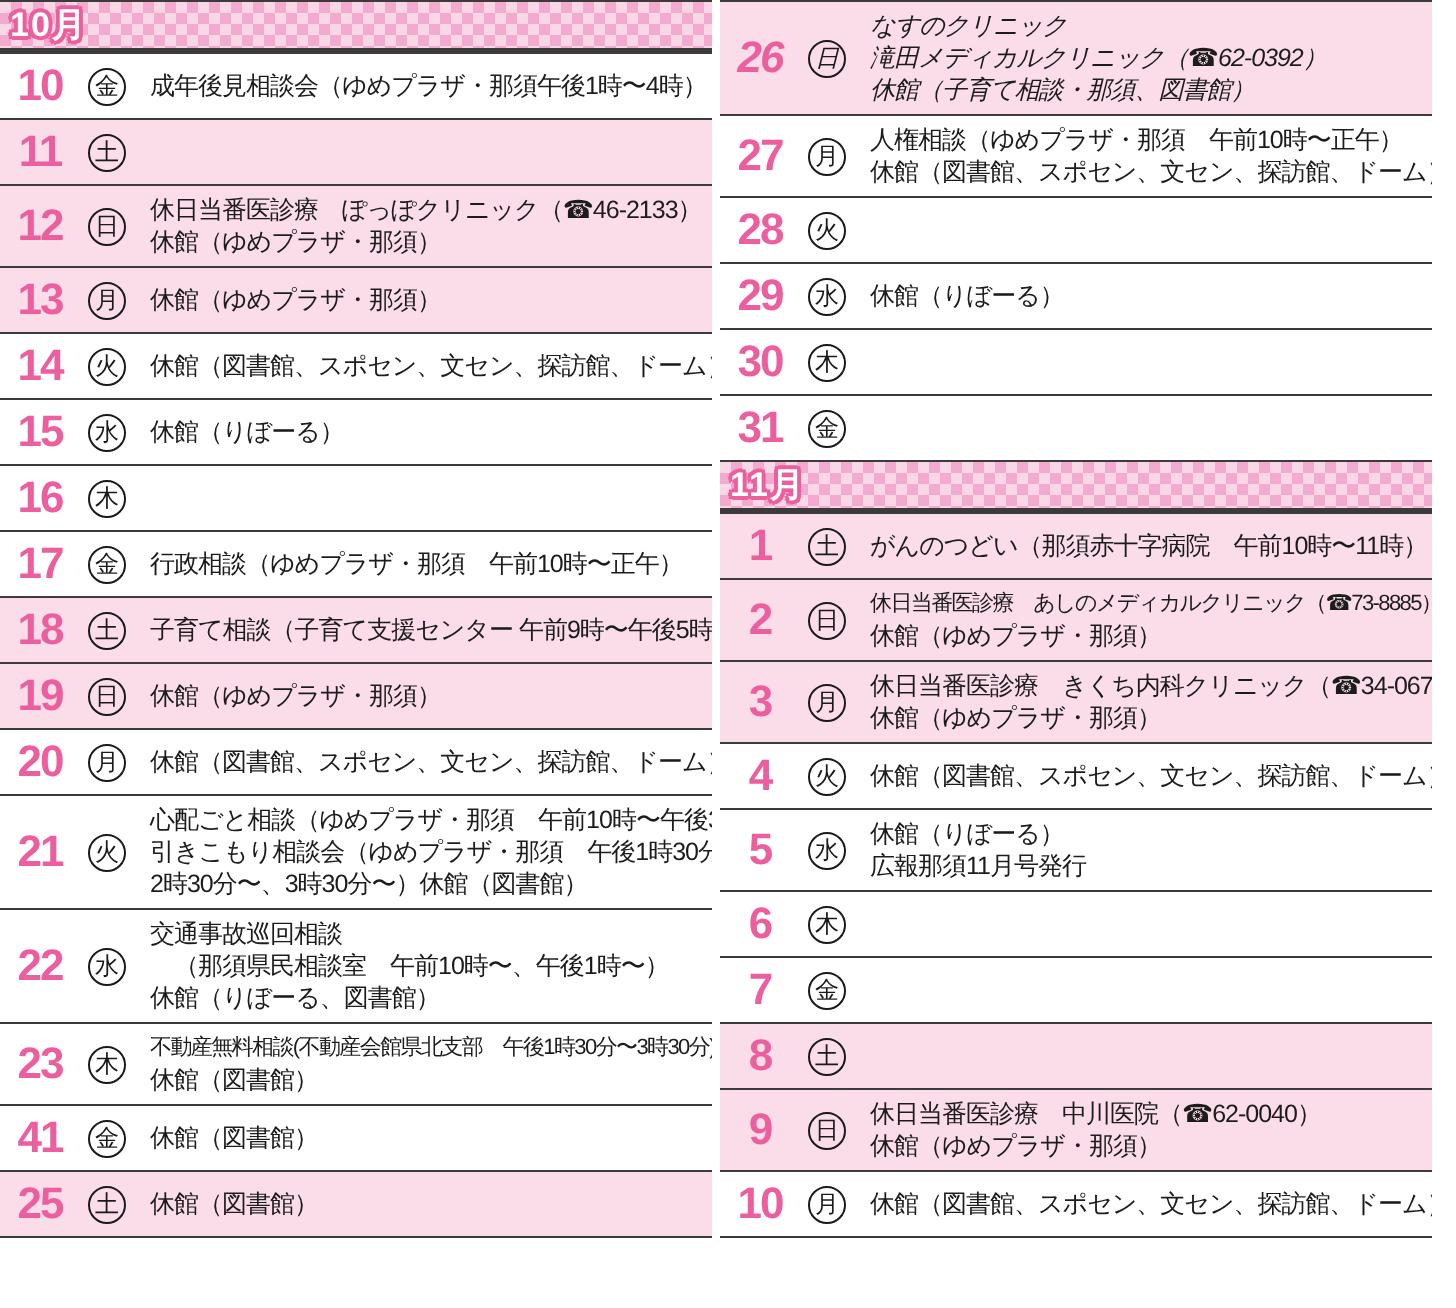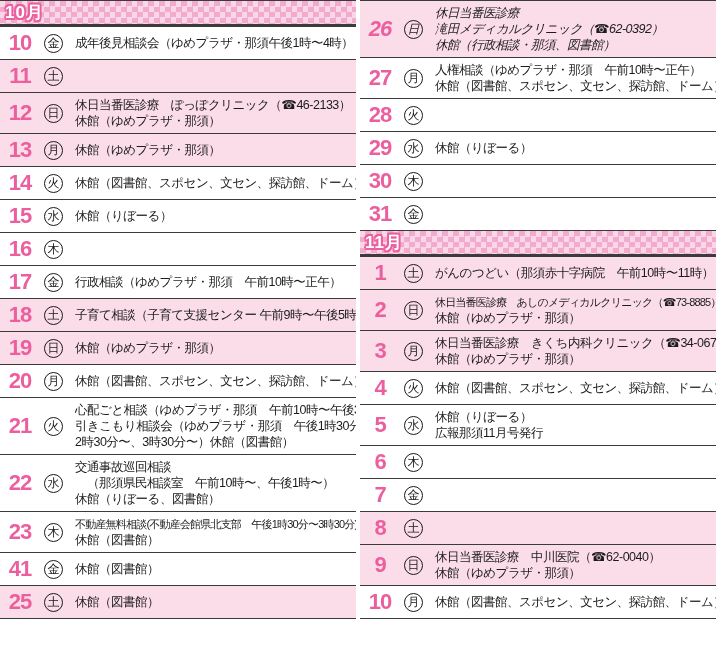--- a/index.html
+++ b/index.html
@@ -185,23 +185,23 @@
           <div class="line">休館（図書館）</div>
         </div>
       </div>
       <div class="tail"></div>
     </div>
   <div class="col" id="col-1">
       <div class="row pink" style="border-top: 1.6px solid rgb(59, 59, 59);">
         <span class="date">26</span>
         <span class="day-badge">日</span>
         <div class="events">
-          <div class="line">休日当番医診療</div>
+          <div class="line">なすのクリニック</div>
           <div class="line">滝田メディカルクリニック（☎62-0392）</div>
-          <div class="line">休館（行政相談・那須、図書館）</div>
+          <div class="line">休館（子育て相談・那須、図書館）</div>
         </div>
       </div>
       <div class="row">
         <span class="date">27</span>
         <span class="day-badge">月</span>
         <div class="events">
           <div class="line">人権相談（ゆめプラザ・那須　午前10時〜正午）</div>
           <div class="line">休館（図書館、スポセン、文セン、探訪館、ドーム）</div>
         </div>
       </div>

